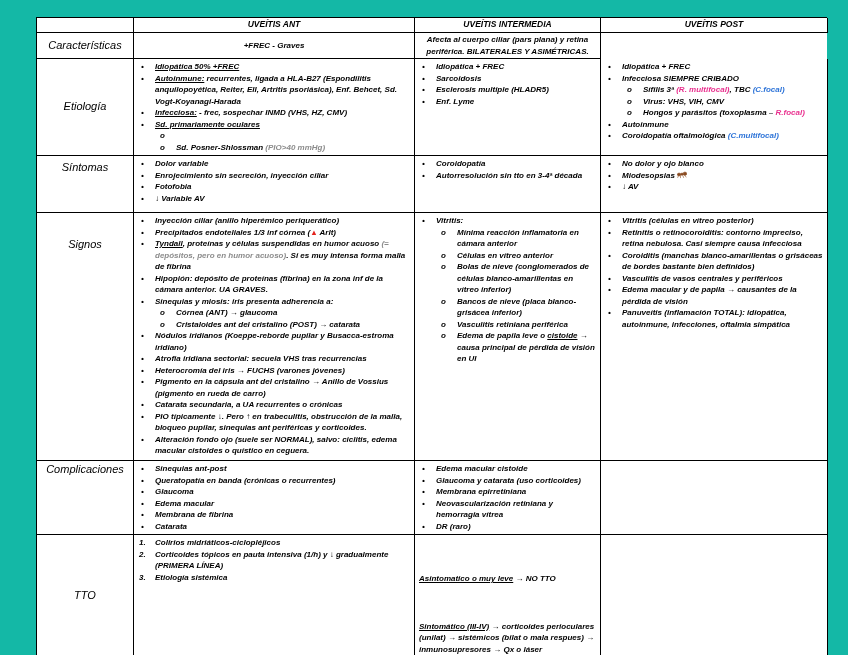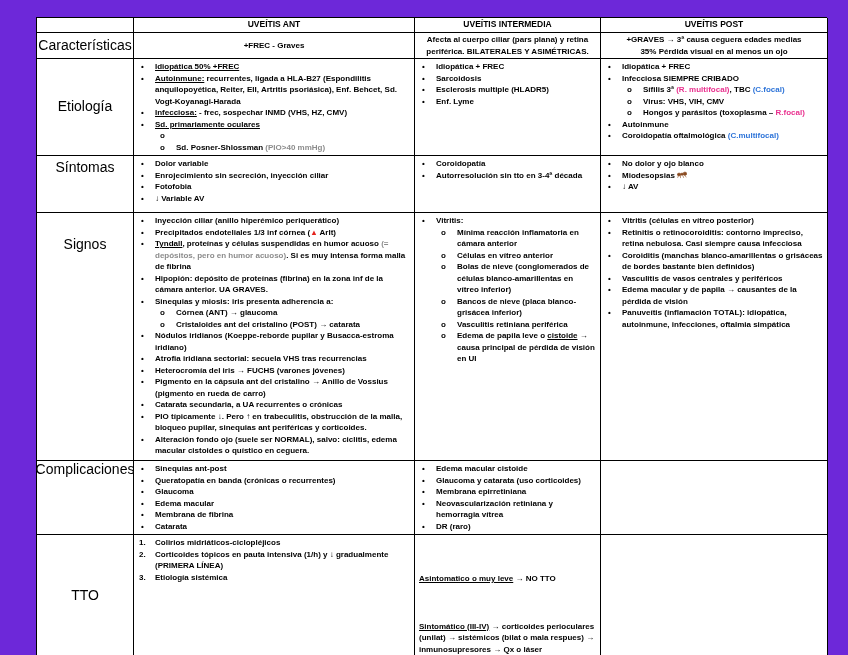--- a/index.html
+++ b/index.html
@@ -1,38 +1,38 @@
 <!DOCTYPE html>
 <html><head>
 <meta charset="utf-8">
 <style>
   * { margin:0; padding:0; box-sizing:border-box; }
   html,body { background:#ffffff; }
   body {
     width:848px; height:655px; position:relative;
     font-family:"Liberation Sans", sans-serif; color:#000;
   }
-  .page { position:absolute; inset:0; background:#6d28d9; }
+  .page { position:absolute; inset:0; background:#14b8a6;font-style:italic; }
   .uve-table {
     position:absolute; left:36px; top:17px; width:791px;
     border-left:1px solid #000; border-top:1px solid #000;
     background:#fff;
   }
   .row { display:grid; grid-template-columns:97px 281px 186px 227px; }
   .cell {
     border-right:1px solid #000; border-bottom:1px solid #000;
     font-size:8px; line-height:11.5px; overflow:hidden;
   }
   .hdr {
     font-weight:700; font-size:8.5px; display:flex;
     align-items:center; justify-content:center; text-align:center;
   }
   .label-cell {
     display:flex; align-items:center; justify-content:center;
-    text-align:left; font-weight:400; font-size:14px; padding:1px 2px;
+    text-align:left; font-weight:400; font-size:11px; padding:1px 2px;
   }
   .content-cell { font-weight:700; padding:2px 3px 2px 0; }
   .center-cell {
     display:flex; flex-direction:column; justify-content:center;
     padding:1px 5px; text-align:center;
   }
   .r0 { min-height:15px; }
   .r1 { min-height:26px; }
   .r2 { min-height:96px; }
   .r3 { min-height:57px; }
@@ -70,24 +70,20 @@
     </div>
     <div>
         <div class="row r1">
           <div class="cell label-cell">Características</div>
           <div class="cell content-cell center-cell">
             <div class="item cline"><span class="txt"><span>+FREC - Graves</span></span></div>
           </div>
           <div class="cell content-cell center-cell">
             <div class="item cline"><span class="txt"><span>Afecta al cuerpo ciliar (pars plana) y retina periférica. BILATERALES Y ASIMÉTRICAS.</span></span></div>
           </div>
-          <div class="cell content-cell center-cell">
-            <div class="item cline"><span class="txt"><span>+GRAVES → 3ª causa ceguera edades medias</span></span></div>
-            <div class="item cline"><span class="txt"><span>35% Pérdida visual en al menos un ojo</span></span></div>
-          </div>
         </div>
         <div class="row r2">
           <div class="cell label-cell">Etiología</div>
           <div class="cell content-cell">
             <div class="item">
               <span class="mk">•</span>
               <span class="txt"><span class="u">Idiopática 50% +FREC</span></span>
             </div>
             <div class="item">
               <span class="mk">•</span>

